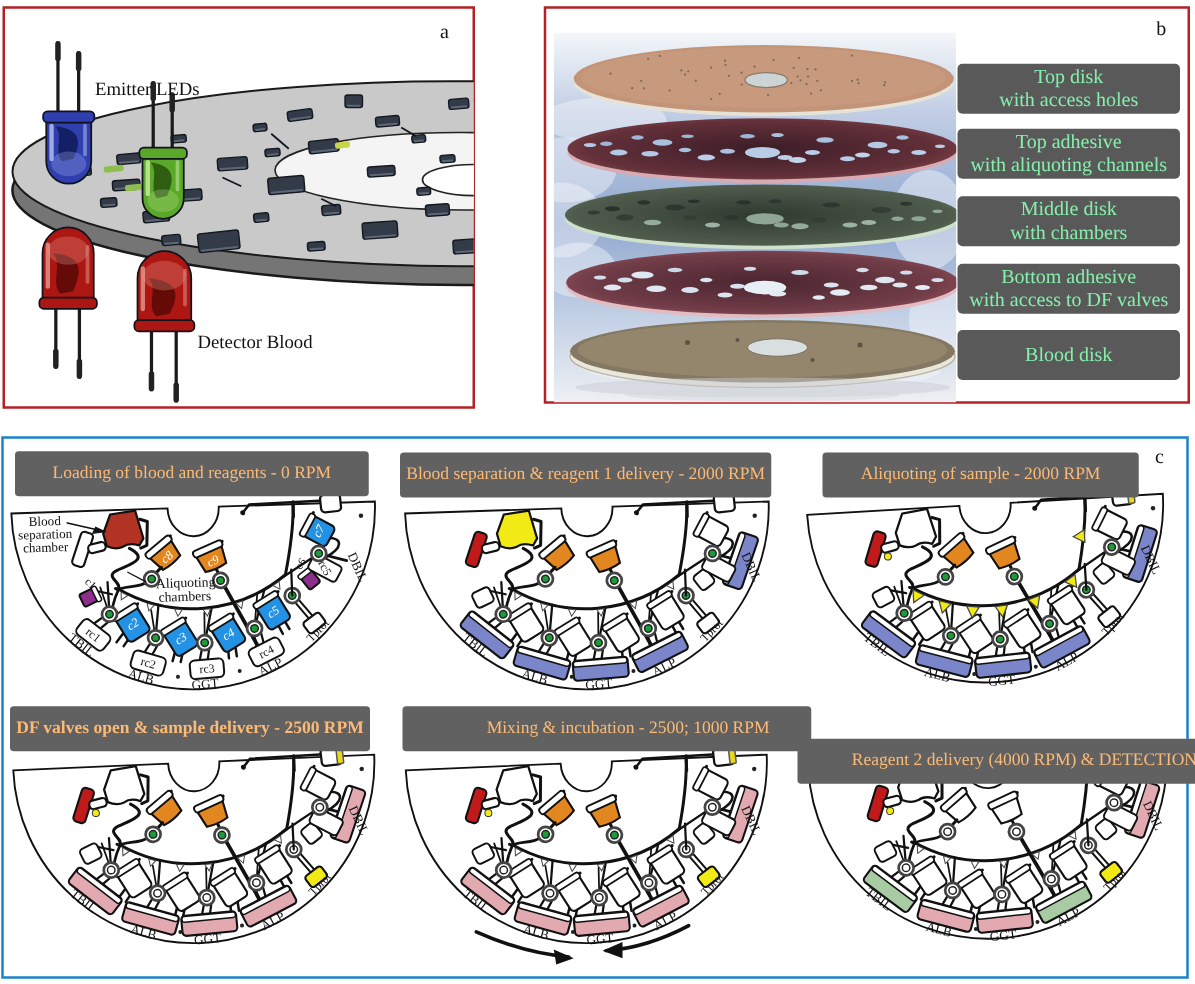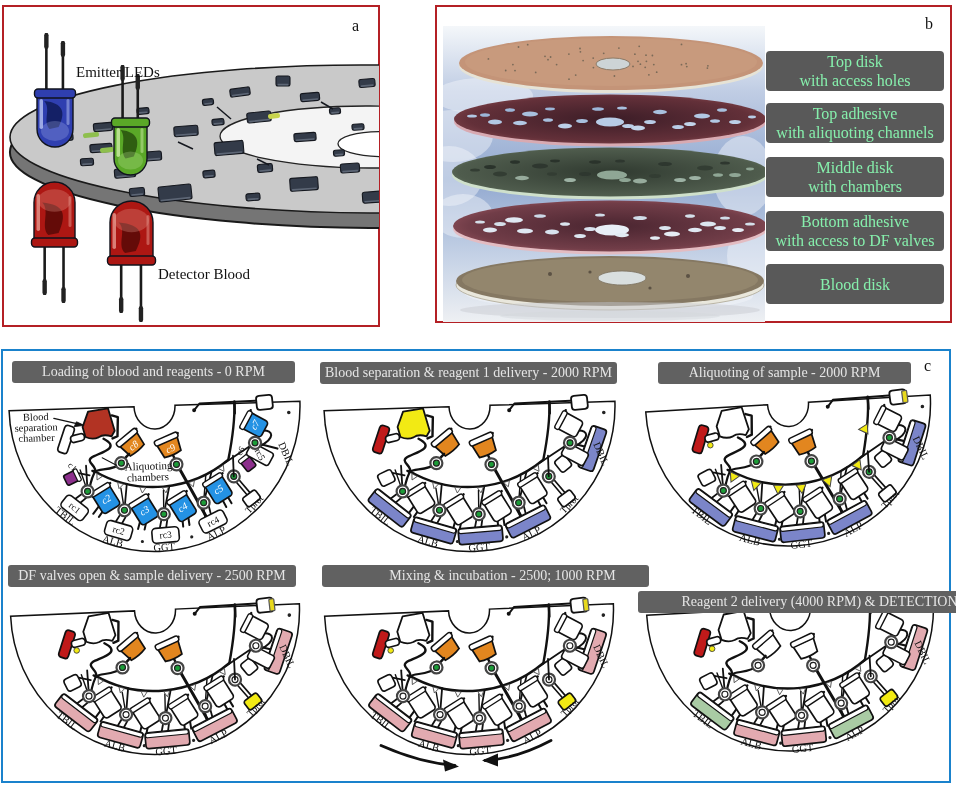--- a/index.html
+++ b/index.html
@@ -1,16 +1,16 @@
 <!DOCTYPE html>
 <html><head><meta charset="utf-8"><style>
 html,body{margin:0;padding:0;width:956px;height:787px;background:#fff;overflow:hidden;}
 body{position:relative;font-family:"Liberation Serif",serif;}
 .box{position:absolute;border:2px solid #b42025;box-sizing:border-box;}
-.bar{position:absolute;height:22px;background:#616161;border-radius:3px;color:#e5e5e5;display:flex;align-items:center;justify-content:center;font-size:14px;white-space:nowrap;}
+.bar{position:absolute;height:36px;background:#616161;border-radius:3px;color:#fdba74;display:flex;align-items:center;justify-content:center;font-size:14px;white-space:nowrap;}
 .blab{position:absolute;left:766px;width:178px;background:#595959;border-radius:4px;color:#86efac;display:flex;align-items:center;justify-content:center;text-align:center;font-size:16px;line-height:19px;height:40px;}
 .lt{position:absolute;font-size:16px;color:#111;}
 </style></head><body>
 <div class="box" style="left:2px;top:5px;width:378px;height:322px;"></div>
 <div class="box" style="left:435px;top:5px;width:517px;height:318px;"></div>
 <div class="box" style="left:1px;top:349px;width:950px;height:434px;border-color:#1a82cc;"></div>
 <svg width="376" height="319" viewBox="0 0 376 319" style="position:absolute;left:3px;top:7px">
 <g transform="translate(367,132) rotate(0.3)">
 <ellipse cx="0" cy="15" rx="360" ry="74" fill="#757575" stroke="#1a1a1a" stroke-width="2"></ellipse>
 <ellipse cx="0" cy="0" rx="360" ry="74" fill="#c9c9c9" stroke="#1a1a1a" stroke-width="1.6"></ellipse>
@@ -1406,15 +1406,15 @@
         <path d="M -3 0 L 3 0 L 0 5.5 Z" fill="#fff" stroke="#444" stroke-width="0.8"></path>
       </g>
 <circle cx="134" cy="11" r="1.8" fill="#222"></circle>
 <circle cx="-16.6" cy="135.0" r="1.6" fill="#222"></circle>
 <circle cx="32.9" cy="132.0" r="1.6" fill="#222"></circle>
 </g>
 </svg>
 <div class="bar" style="left:12px;top:361px;width:283px;">Loading of blood and reagents - 0 RPM</div>
 <div class="bar" style="left:320px;top:362px;width:297px;">Blood separation &amp; reagent 1 delivery - 2000 RPM</div>
 <div class="bar" style="left:658px;top:362px;width:253px;">Aliquoting of sample - 2000 RPM</div>
-<div class="bar" style="left:8px;top:565px;width:288px;">DF valves open &amp; sample delivery - 2500 RPM</div>
+<div class="bar" style="left:8px;top:565px;width:288px;font-weight:bold;">DF valves open &amp; sample delivery - 2500 RPM</div>
 <div class="bar" style="left:322px;top:565px;width:293px;padding-left:34px;">Mixing &amp; incubation - 2500; 1000 RPM</div>
 <div class="bar" style="left:638px;top:591px;width:299px;padding-left:32px;">Reagent 2 delivery (4000 RPM) &amp; DETECTION</div>
 <div class="lt" style="left:924px;top:357px;font-size:16px;">c</div>
 </body></html>

